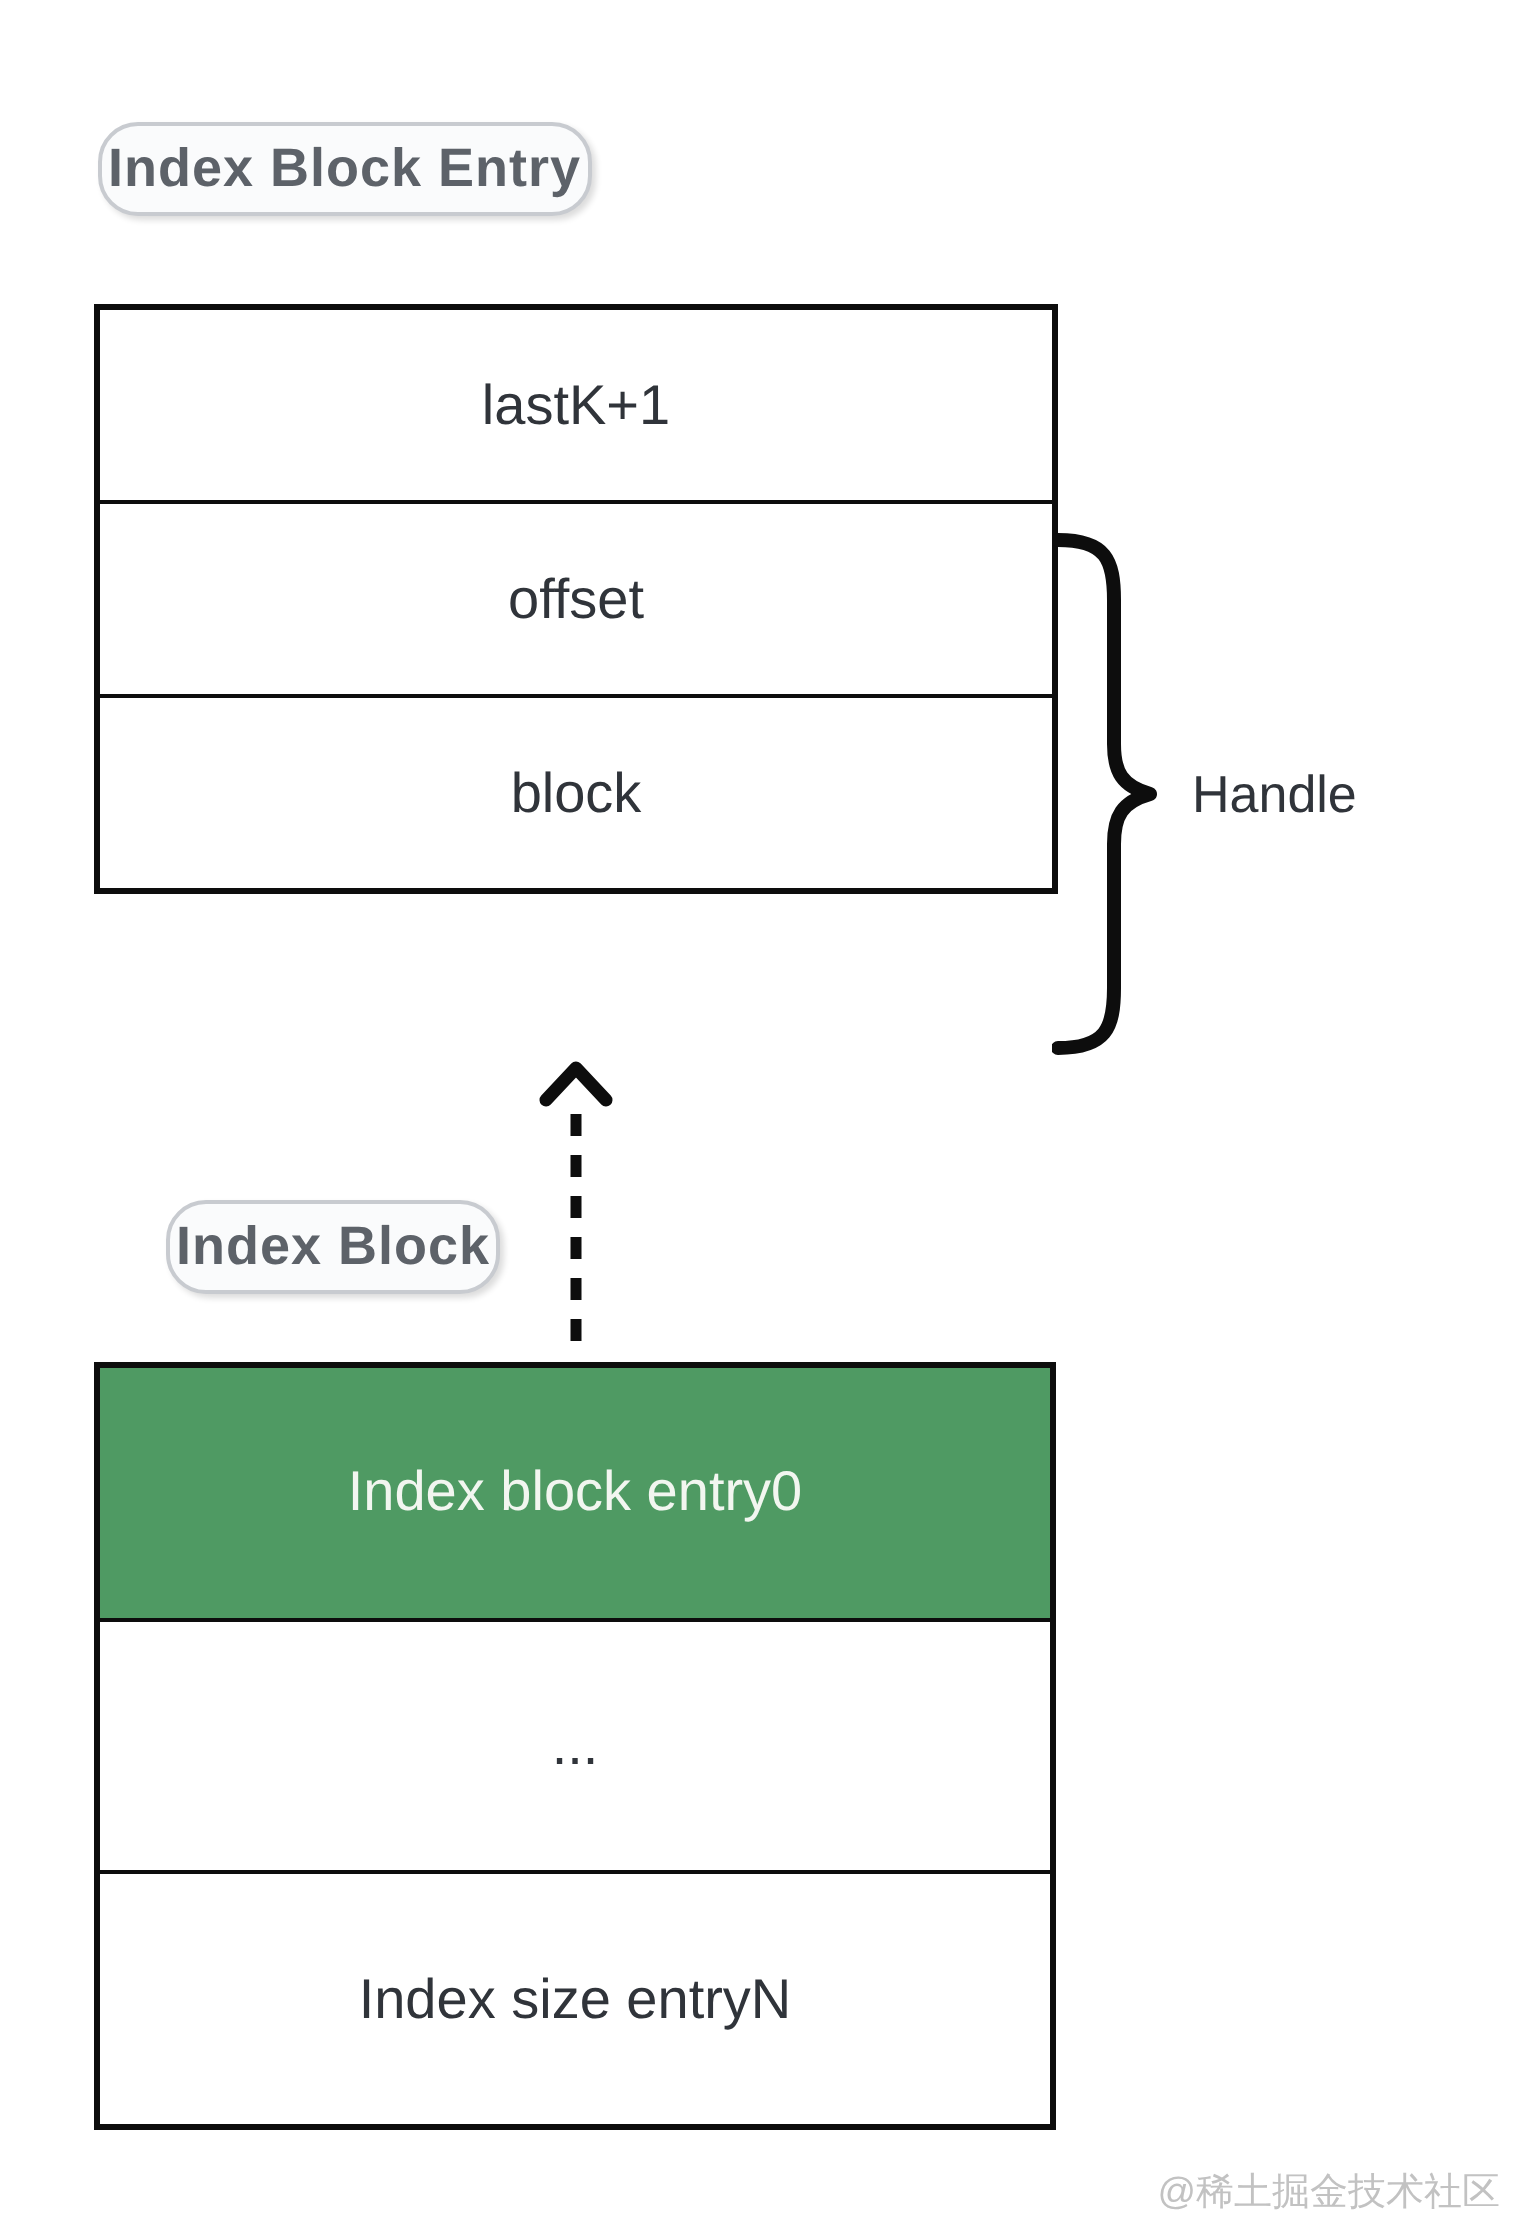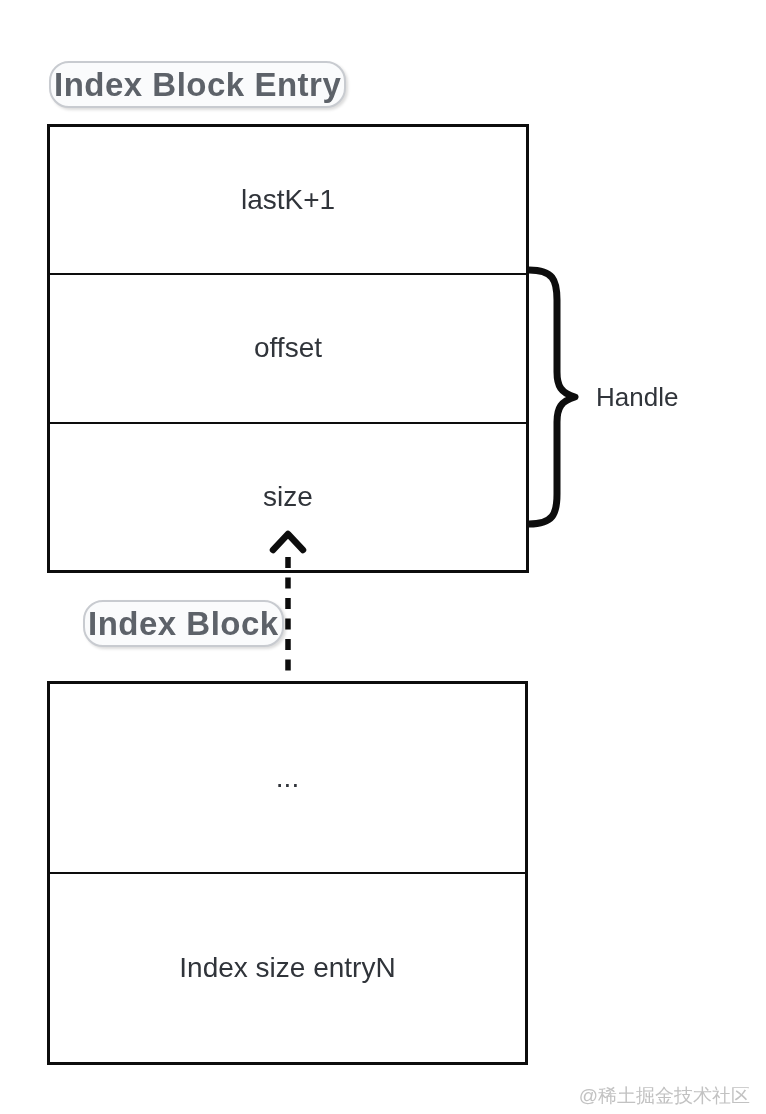--- a/index.html
+++ b/index.html
@@ -17,39 +17,39 @@
     position: absolute;
     box-sizing: border-box;
     display: flex;
     align-items: center;
     padding: 0 3px;
     height: 47px;
     background: var(--badge-bg, #fafbfc);
     border: 2px solid var(--badge-border, #c8cbd0);
     border-radius: 20px;
     box-shadow: 2px 2px 3px rgba(0,0,0,0.14);
-    font-size: 33px;
+    font-size: 27px;
     font-weight: bold;
     color: var(--badge-text, #5d6269);
     letter-spacing: 0.5px;
     white-space: nowrap;
   }
   .badge-entry { left: 49px; top: 61px; }
   .badge-block { left: 48px; top: 600px; margin-left: 35px; }
 
   
   .table {
     position: absolute;
     box-sizing: border-box;
     border: 3px solid var(--line-black, #0d0d0d);
     background: #ffffff;
     display: flex;
     flex-direction: column;
   }
-  .entry-table { left: 47px; top: 124px; width: 482px; height: 449px; }
+  .entry-table { left: 47px; top: 152px; width: 482px; height: 295px; }
   .block-table { left: 47px; top: 681px; width: 481px; height: 384px; }
   .table .row {
     flex: 1;
     display: flex;
     align-items: center;
     justify-content: center;
     border-bottom: 2px solid var(--line-black, #0d0d0d);
     font-size: 28px;
     color: var(--text-dark, #30343a);
   }
@@ -91,38 +91,41 @@
   <div class="badge badge-entry">Index Block Entry</div>
 
   <div class="table entry-table">
     <div class="row">
       <span>lastK+1</span>
     </div>
     <div class="row">
       <span>offset</span>
     </div>
     <div class="row">
-      <span>size</span>
+      <span>block</span>
     </div>
   </div>
 
   <svg class="brace" width="54" height="262" viewBox="0 0 54 262" aria-hidden="true">
     <path d="M 3,4 C 27,4 31,14 31,34 L 31,106 C 31,120 35,127 49,131 C 35,135 31,142 31,156 L 31,228 C 31,248 27,258 3,258" fill="none" stroke="#0d0d0d" stroke-width="7" stroke-linecap="round" stroke-linejoin="round"></path>
   </svg>
 
   <div class="handle-label">Handle</div>
 
   <svg class="arrow" width="40" height="152" viewBox="0 0 40 152" aria-hidden="true">
     <polyline points="5,23 20,7 35,23" fill="none" stroke="#0d0d0d" stroke-width="6.5" stroke-linecap="round" stroke-linejoin="round"></polyline>
     <line x1="20" y1="30" x2="20" y2="150" stroke="#0d0d0d" stroke-width="5.5" stroke-dasharray="11 9.5"></line>
   </svg>
 
   <div class="badge badge-block">Index Block</div>
 
   <div class="table block-table">
+    <div class="row highlight">
+      <span>Index block entry0</span>
+    </div>
     <div class="row">
       <span>...</span>
     </div>
     <div class="row">
       <span>Index size entryN</span>
     </div>
   </div>
 
   <div class="watermark">@稀土掘金技术社区</div>
 

